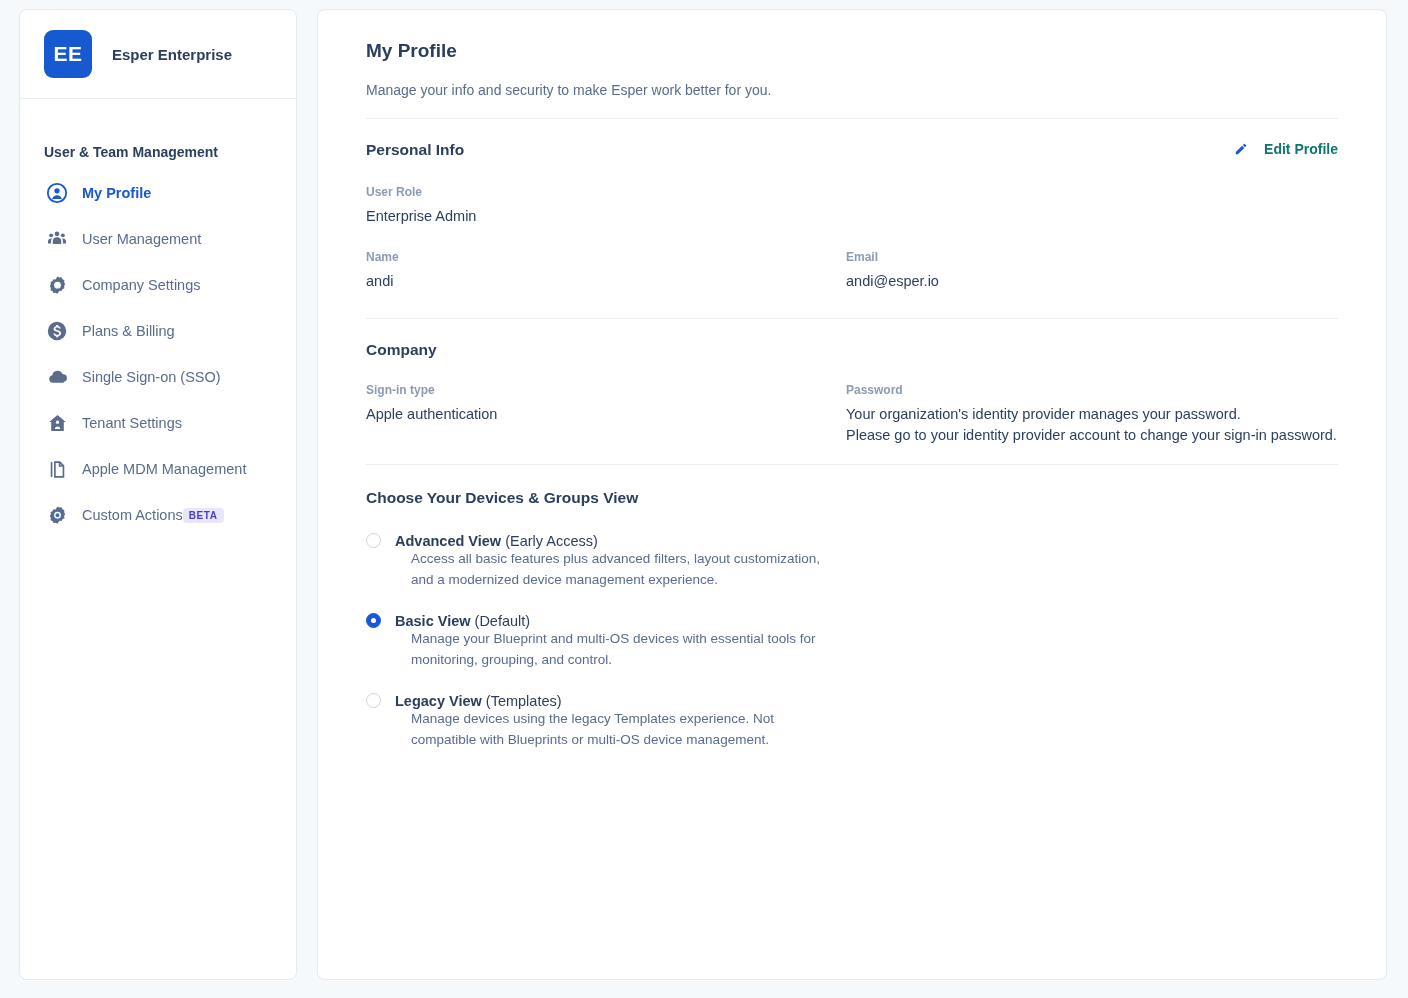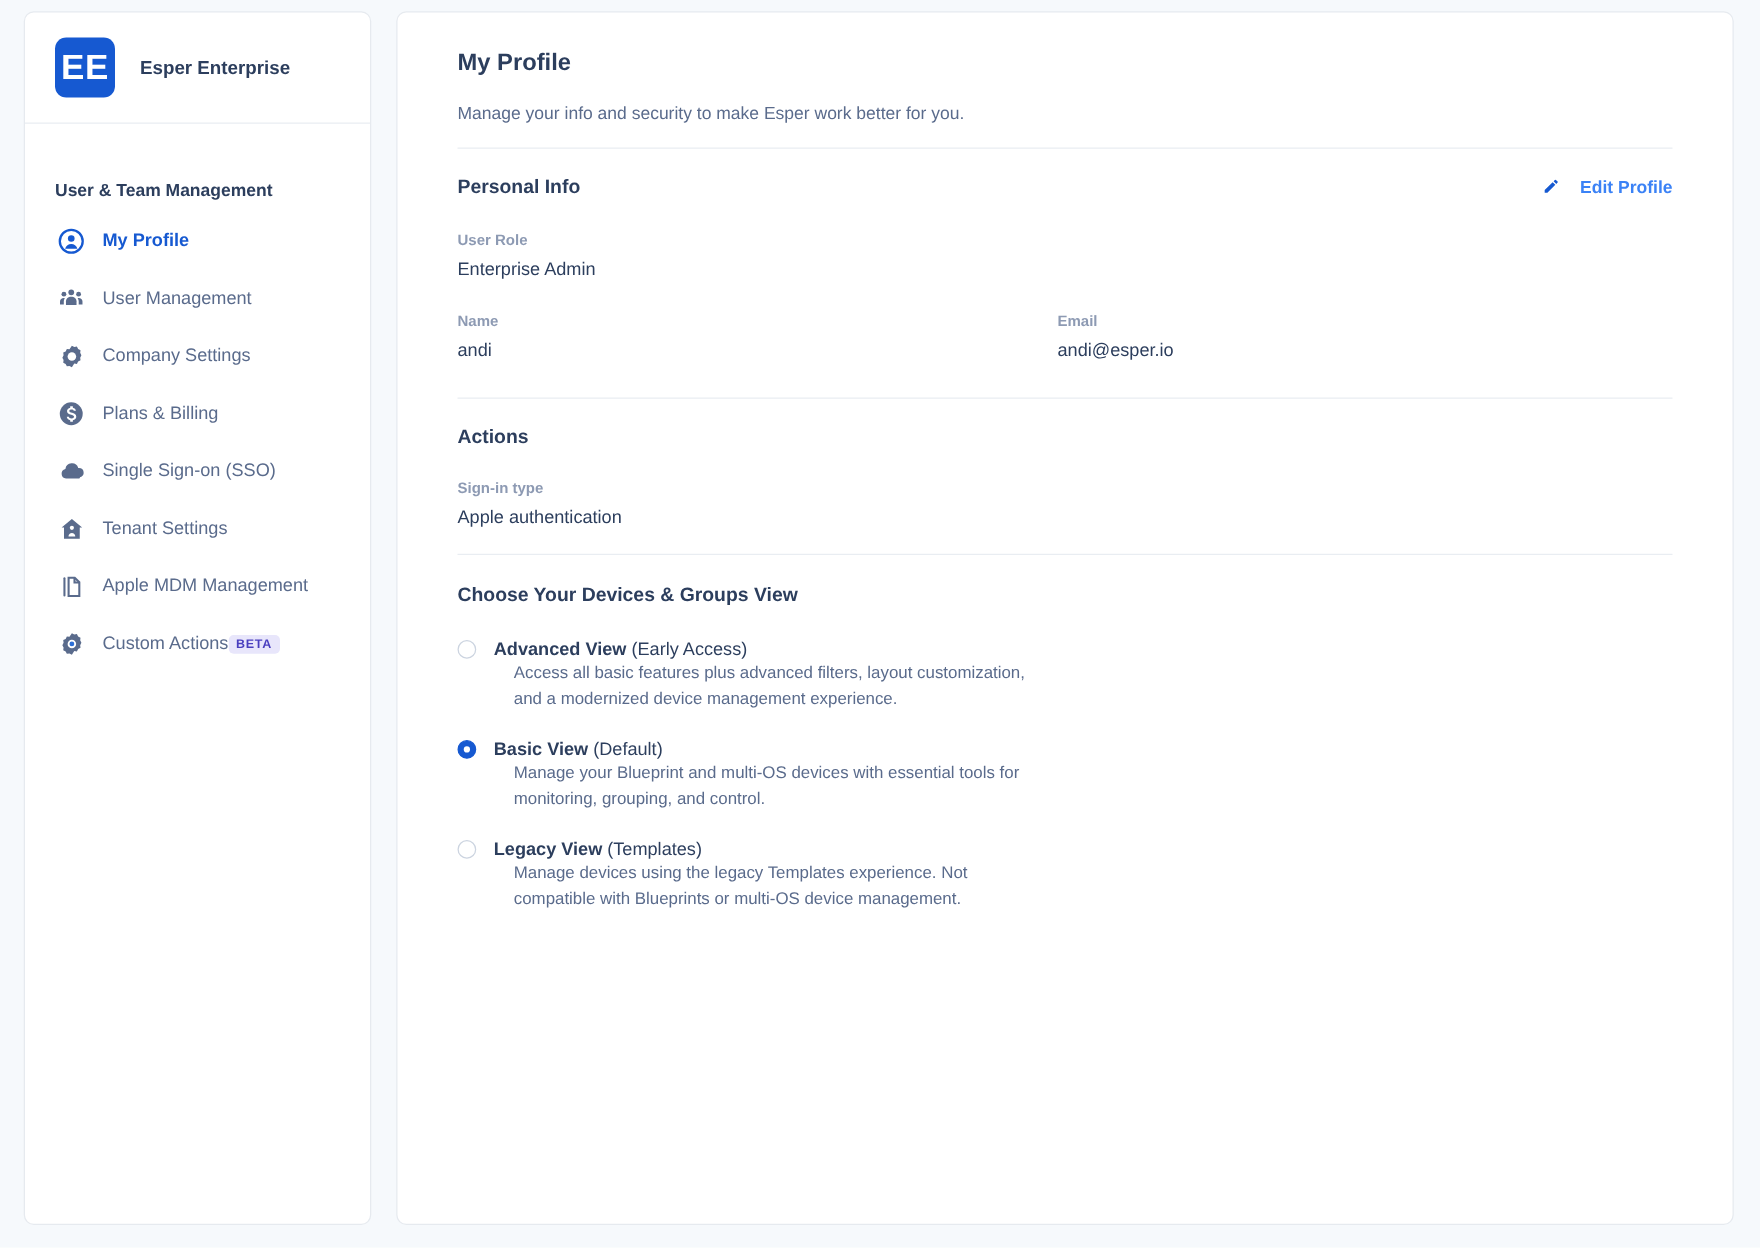--- a/index.html
+++ b/index.html
@@ -40,21 +40,21 @@
     align-items: center;
     padding: 0 24px;
     border-bottom: 1px solid #e9edf2;
   }
   .brand-logo {
     width: 48px;
     height: 48px;
     border-radius: 9px;
     background: #1659d1;
     color: #ffffff;
-    font-size: 28px;
+    font-size: 21px;
     font-weight: bold;
     letter-spacing: 0.5px;
     display: flex;
     align-items: center;
     justify-content: center;
     flex: none;
   }
   .brand-name {
     margin-left: 20px;
     font-size: 15px;
@@ -155,21 +155,21 @@
   }
   .edit-profile-btn {
     display: flex;
     align-items: center;
     gap: 16px;
     background: none;
     border: none;
     padding: 0;
     cursor: pointer;
     font-family: inherit;
-    color: #3b82f6;
+    color: #0f766e;
     font-size: 14px;
     font-weight: bold;
   }
   .pencil-icon { display: flex; align-items: center; color: #1659d1; }
 
   .field-grid {
     display: flex;
     margin-top: 26px;
   }
   .field-col { width: 480px; flex: none; }
@@ -377,27 +377,34 @@
       </div>
       <div class="field-col wide">
         <div class="field-label">Email</div>
         <div class="field-value">andi@esper.io</div>
       </div>
     </div>
 
     <hr class="divider" style="margin-top:29px">
 
     <div class="section-head">
-      <div class="section-title">Actions</div>
+      <div class="section-title">Company</div>
     </div>
 
     <div class="field-grid" style="margin-top:24px">
       <div class="field-col">
         <div class="field-label">Sign-in type</div>
         <div class="field-value">Apple authentication</div>
+      </div>
+      <div class="field-col wide">
+        <div class="field-label">Password</div>
+        <div class="field-value">
+          <span class="line">Your organization's identity provider manages your password.</span>
+          <span class="line">Please go to your identity provider account to change your sign-in password.</span>
+        </div>
       </div>
     </div>
 
     <hr class="divider" style="margin-top:21px">
 
     <div class="choose-title">Choose Your Devices &amp; Groups View</div>
 
     <div class="radio-group">
 
       <div class="radio-block">

